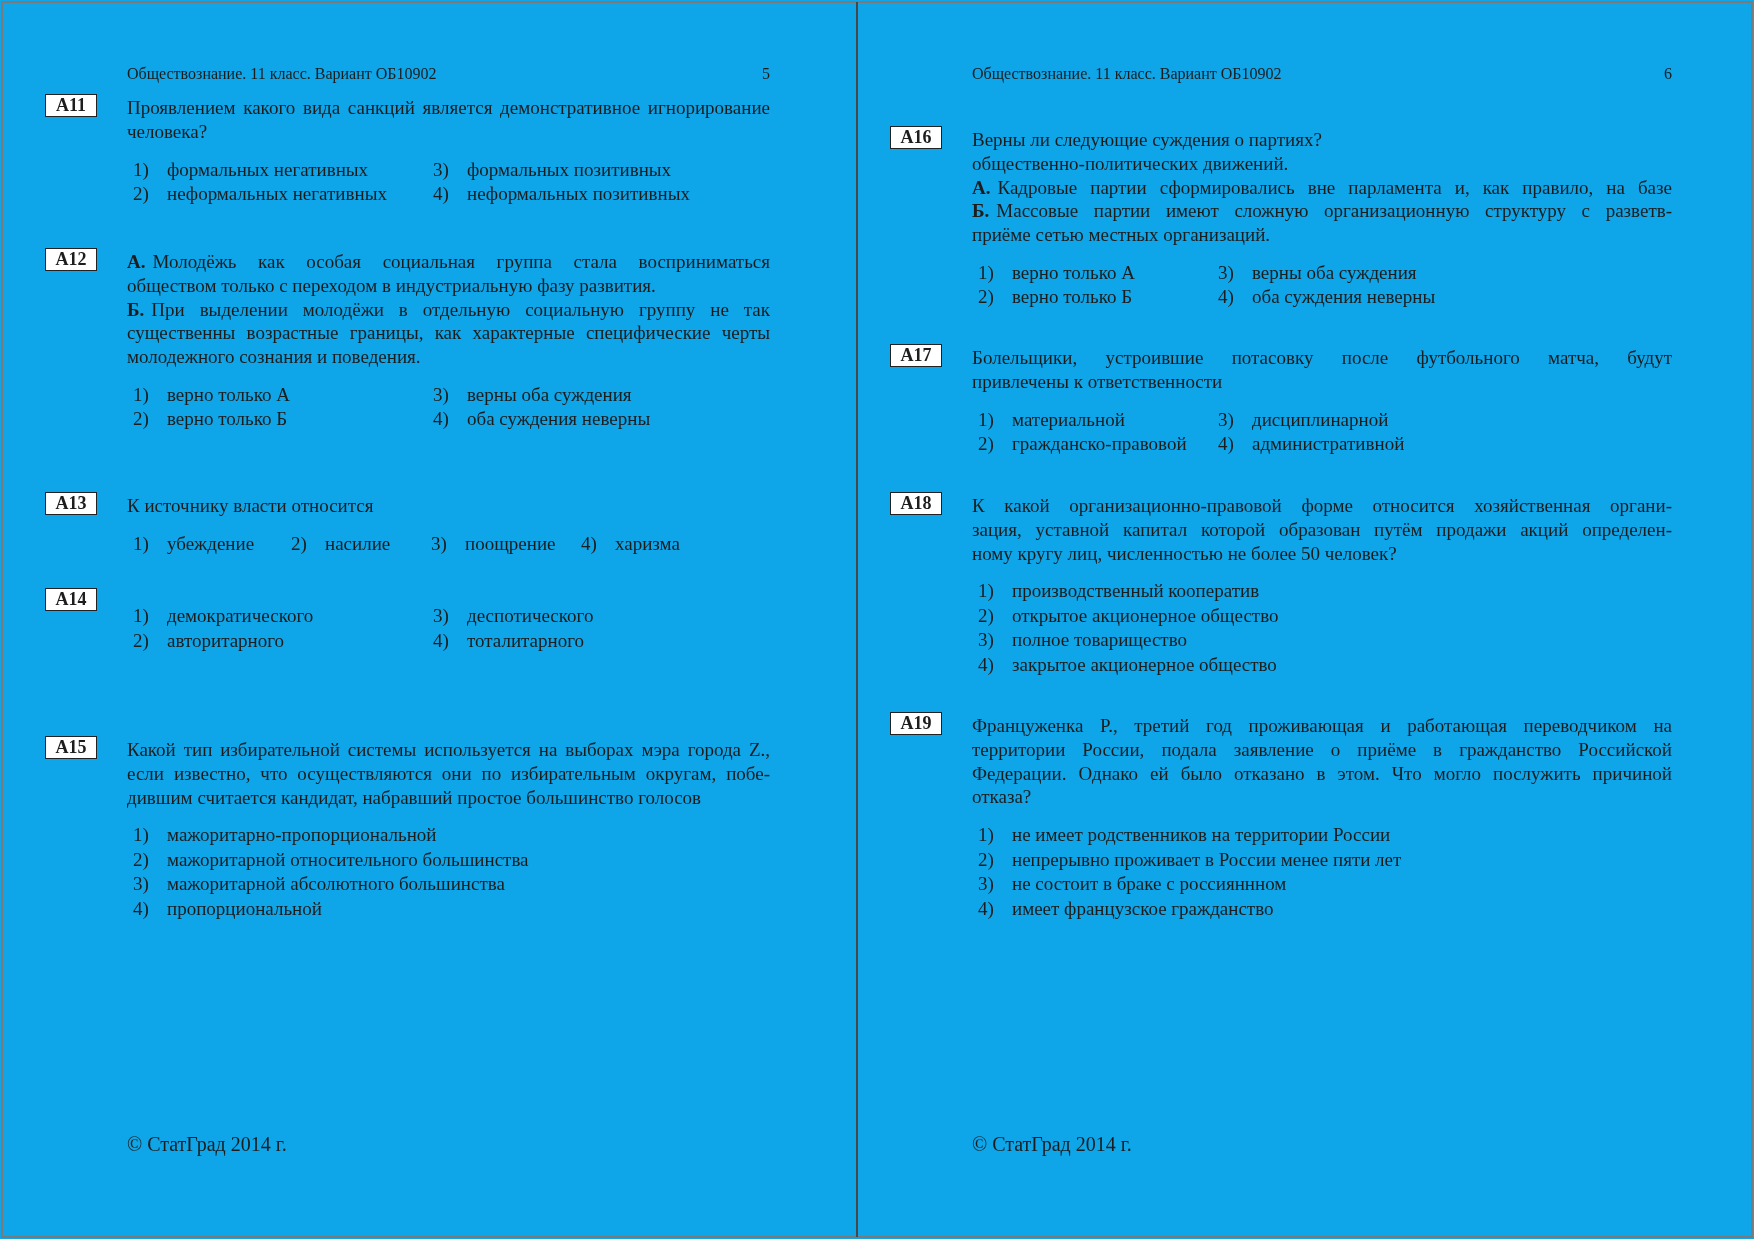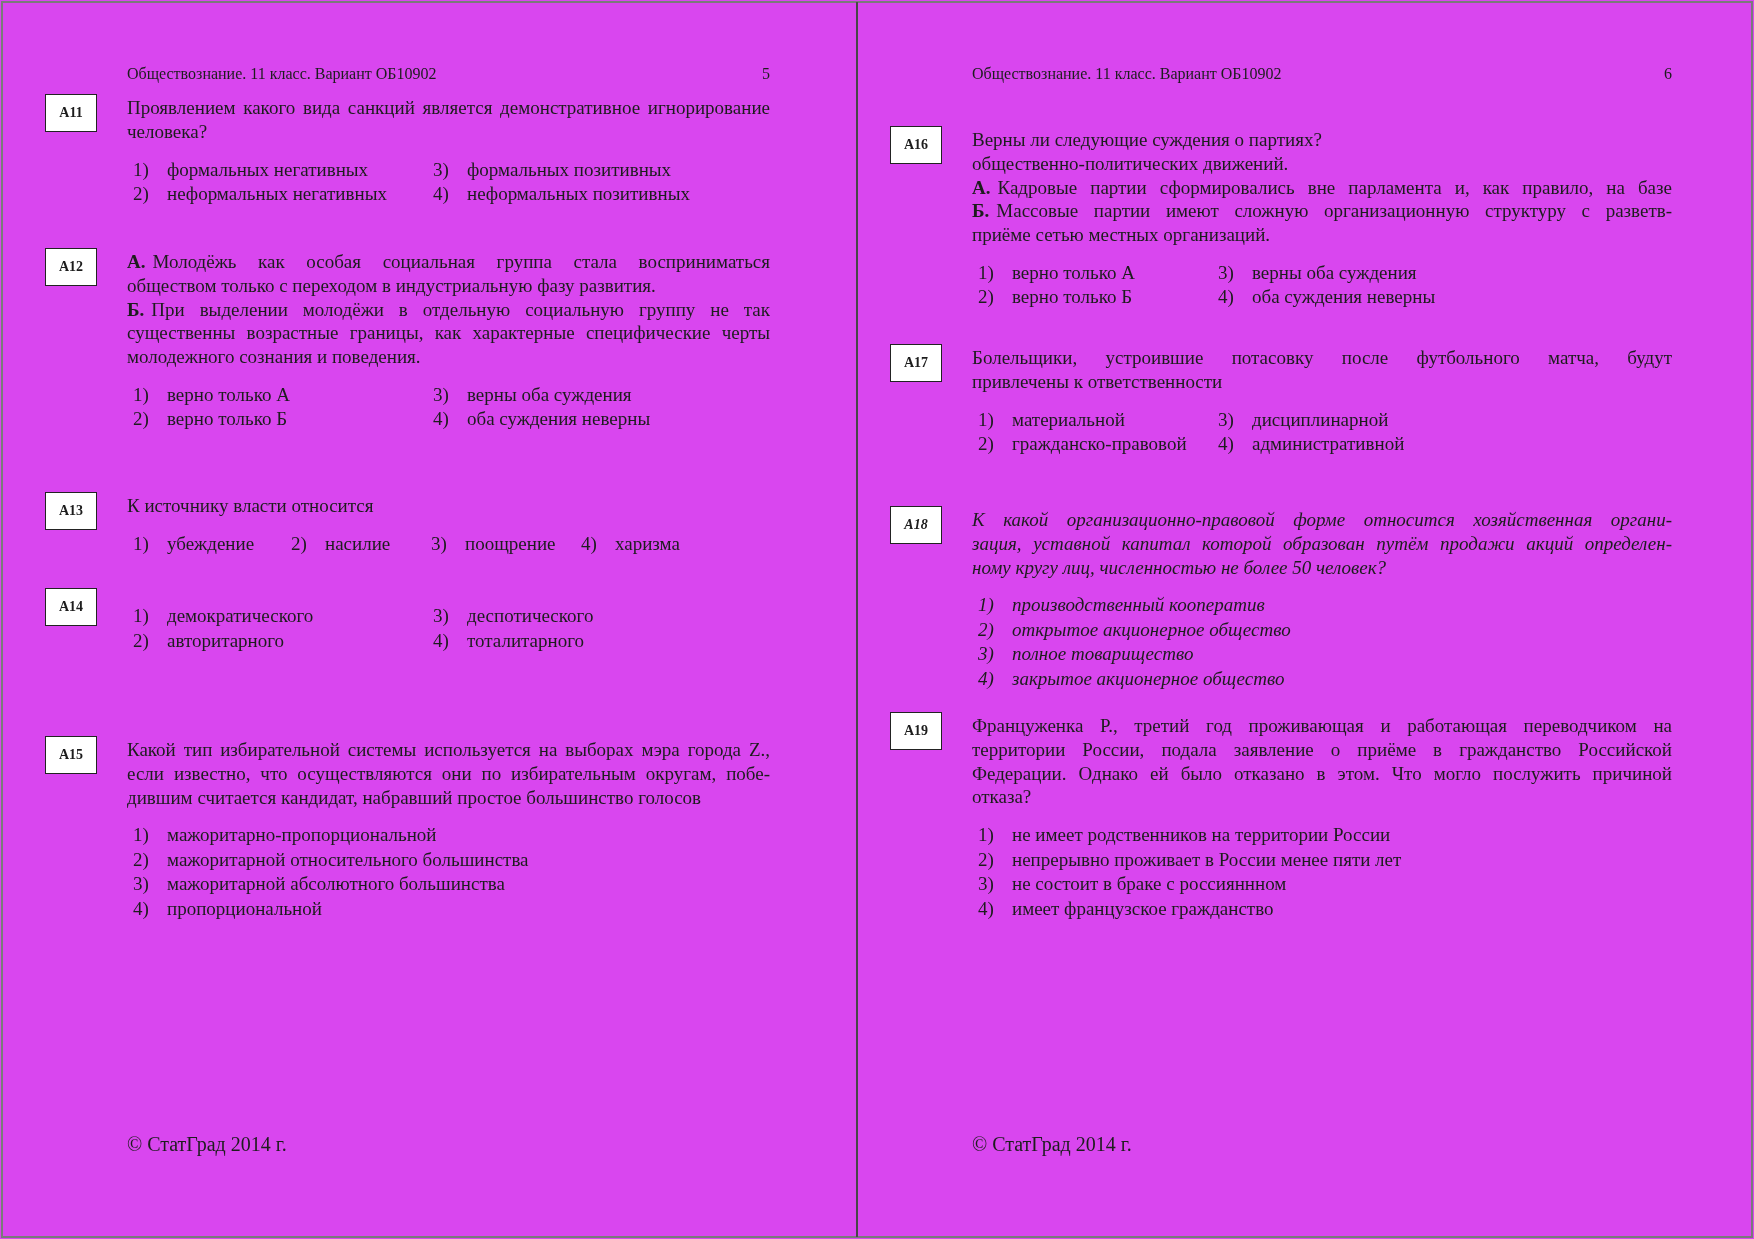--- a/index.html
+++ b/index.html
@@ -1,29 +1,29 @@
 <!DOCTYPE html>
 <html><head>
 <meta charset="utf-8">
 <style>
   html,body{margin:0;padding:0;background:#fff;}
   #doc{
-    position:relative;width:1754px;height:1239px;background:#d946ef;
+    position:relative;width:1754px;height:1239px;background:#0ea5e9;
     font-family:"Liberation Serif","DejaVu Serif",serif;
     color:#1d1d1d;overflow:hidden;
   }
   .frame{position:absolute;left:1px;top:1px;width:1748px;height:1233px;border:2px solid #7a7a7a;}
   .divider{position:absolute;left:856px;top:2px;width:2px;height:1235px;background:#474747;}
   .page-header{position:absolute;display:flex;justify-content:space-between;font-size:16px;line-height:24px;white-space:nowrap;}
   .question{position:absolute;font-size:19px;}
   .qbox{
-    position:absolute;left:-82px;top:-2px;width:52px;height:38px;
+    position:absolute;left:-82px;top:-2px;width:52px;height:23px;
     border:1.5px solid #222;box-sizing:border-box;
     display:flex;align-items:center;justify-content:center;
-    font-weight:bold;font-size:14px;background:#fff;
+    font-weight:bold;font-size:18px;background:#fff;
   }
   .qtext .line{line-height:23.8px;}
   .line.just{text-align:justify;text-align-last:justify;}
   .lb{font-weight:bold;margin-right:7px;}
   .options{margin-top:14px;padding-left:6px;}
   .opt-row{display:flex;line-height:24.5px;}
   .opt-cell{display:flex;}
   .onum{flex:0 0 34px;}
   .otext{flex:1 1 auto;}
   .options-row{position:relative;height:25px;line-height:24.5px;}
@@ -260,21 +260,21 @@
             <span class="onum">2)</span>
             <span class="otext">гражданско-правовой</span>
           </span>
           <span class="opt-cell" style="flex: 1 1 auto;">
             <span class="onum">4)</span>
             <span class="otext">административной</span>
           </span>
         </div>
       </div>
     </div>
-    <div class="question" style="left: 972px; top: 508px; width: 700px; font-style: italic;">
+    <div class="question" style="left: 972px; top: 494px; width: 700px;">
       <div class="qbox">
         <span>А18</span>
       </div>
       <div class="qtext">
         <div class="line just"><span class="lt">К какой организационно-правовой форме относится хозяйственная органи-</span></div>
         <div class="line just"><span class="lt">зация, уставной капитал которой образован путём продажи акций определен-</span></div>
         <div class="line"><span class="lt">ному кругу лиц, численностью не более 50 человек?</span></div>
       </div>
       <div class="options options-list">
         <div class="opt-row">

